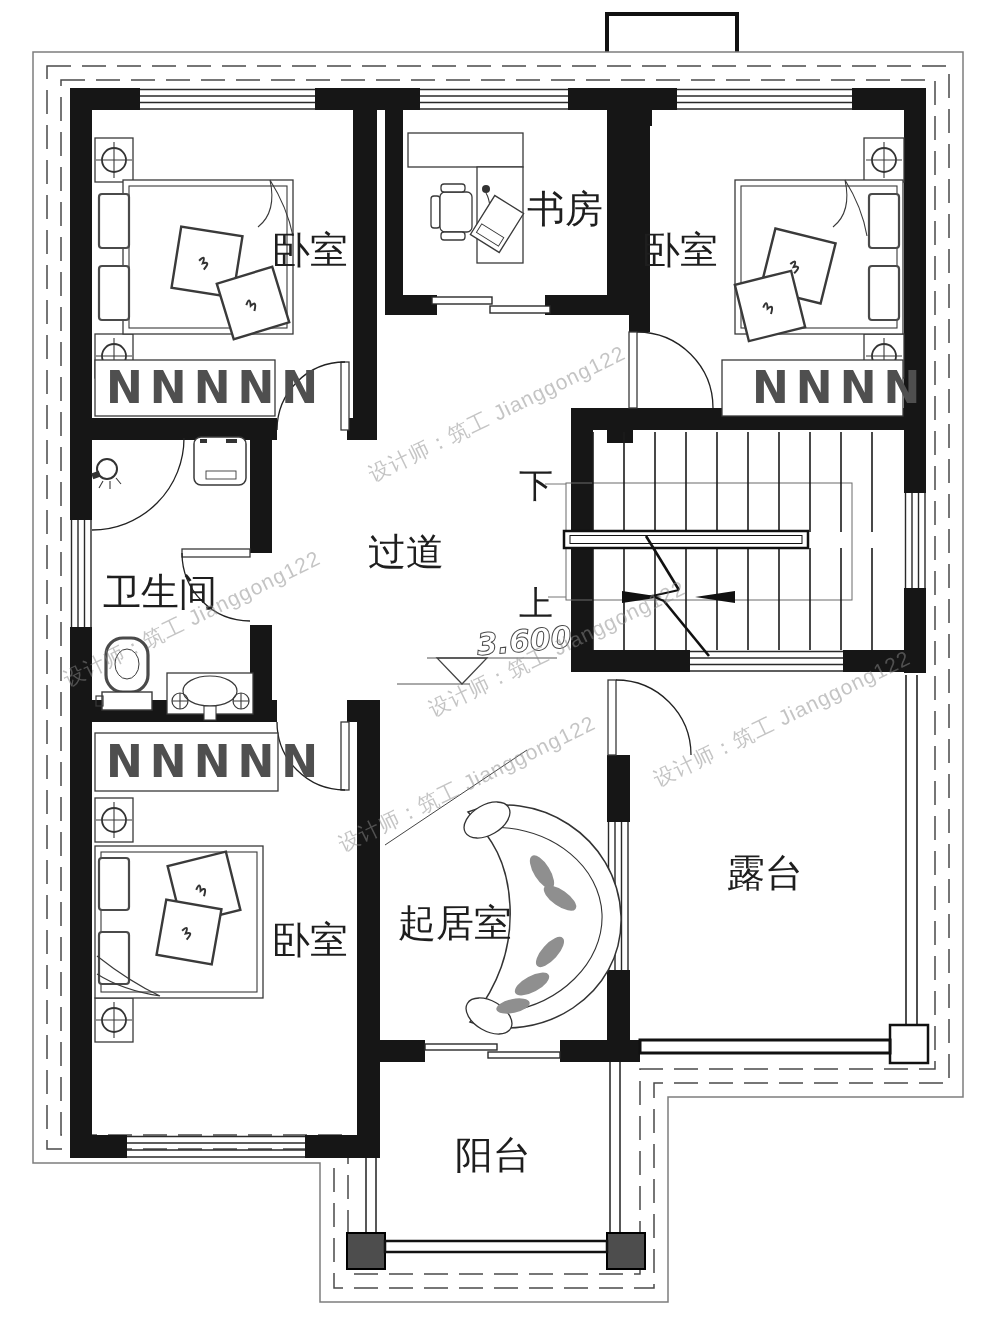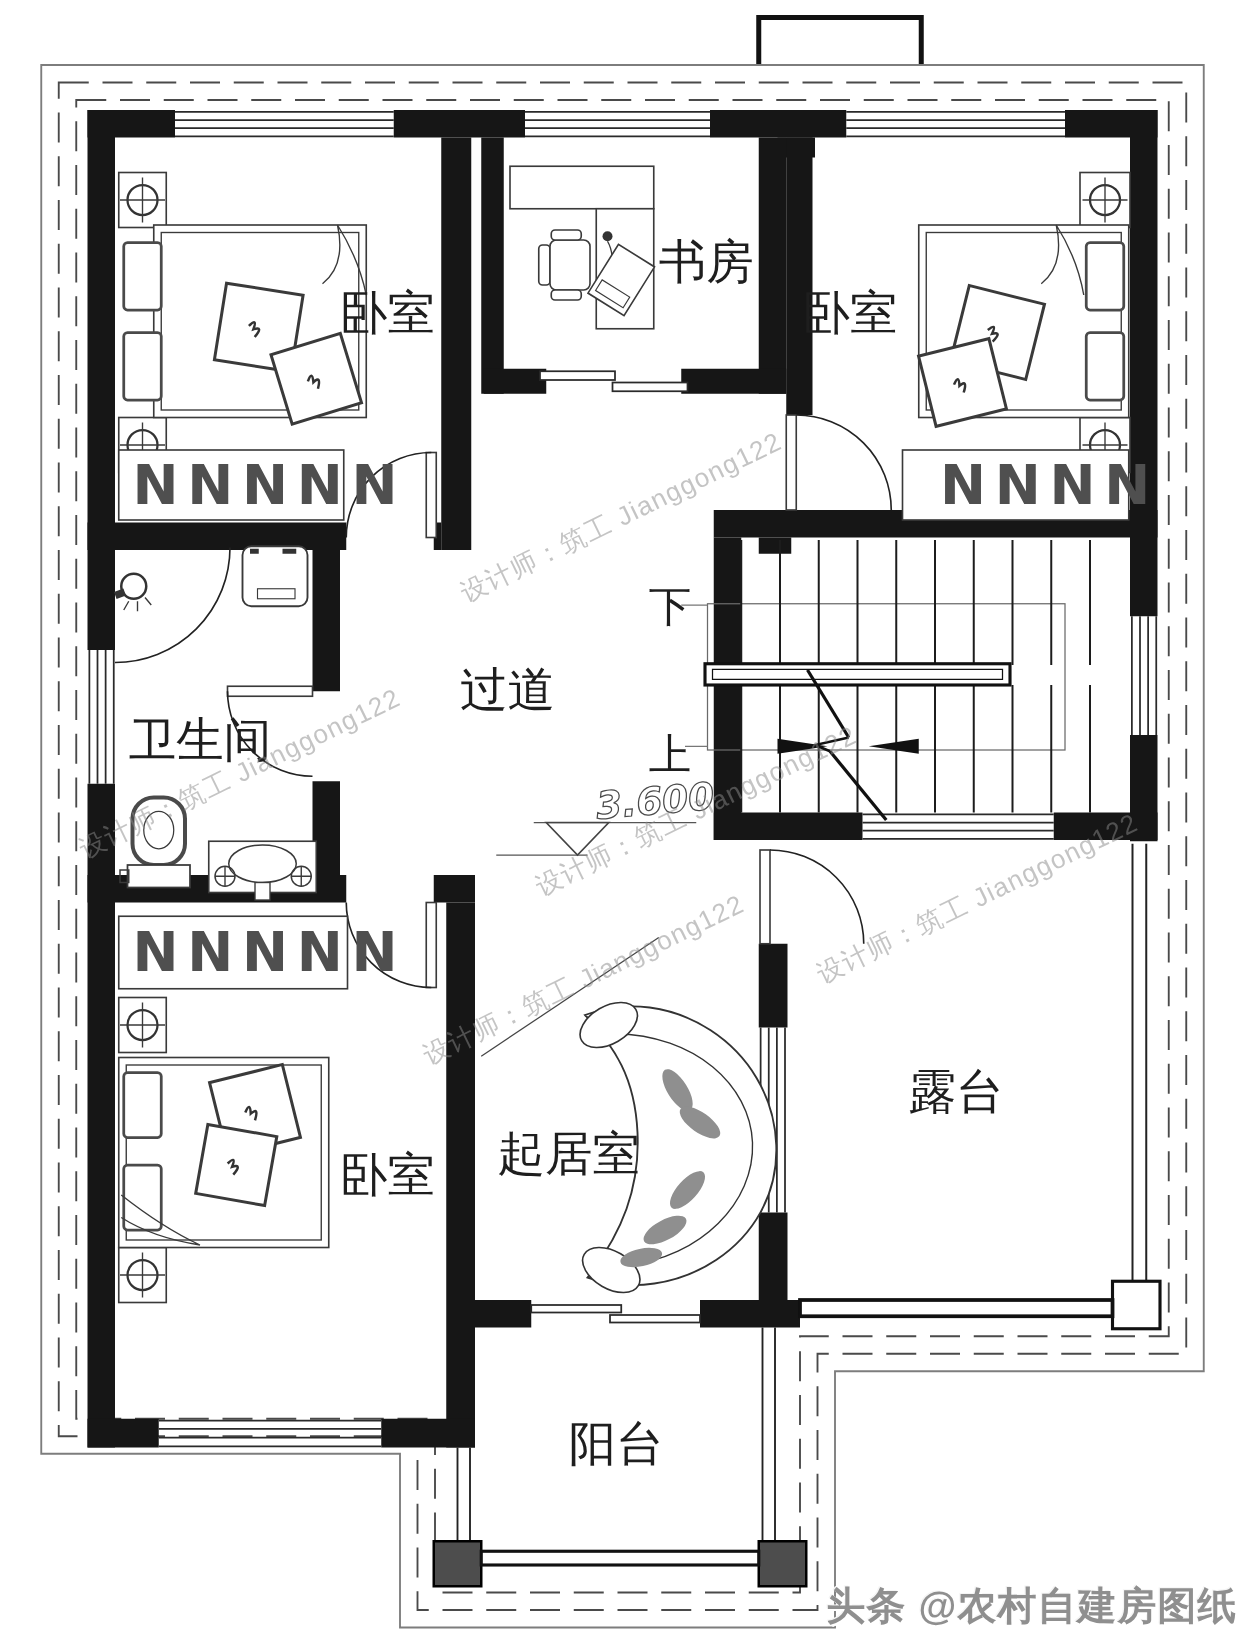--- a/index.html
+++ b/index.html
@@ -313,14 +313,13 @@
 
   <g text-anchor="middle">
     <text class="watermark" transform="translate(195,625) rotate(-26)">设计师：筑工 Jianggong122</text>
     <text class="watermark" transform="translate(500,420) rotate(-26)">设计师：筑工 Jianggong122</text>
     <text class="watermark" transform="translate(560,655) rotate(-26)">设计师：筑工 Jianggong122</text>
     <text class="watermark" transform="translate(785,725) rotate(-26)">设计师：筑工 Jianggong122</text>
     <text class="watermark" transform="translate(470,790) rotate(-26)">设计师：筑工 Jianggong122</text>
   </g>
 </svg>
 
-<div class="footer">头条 @农村自建房图纸</div>
 </div>
 
 </body></html>

